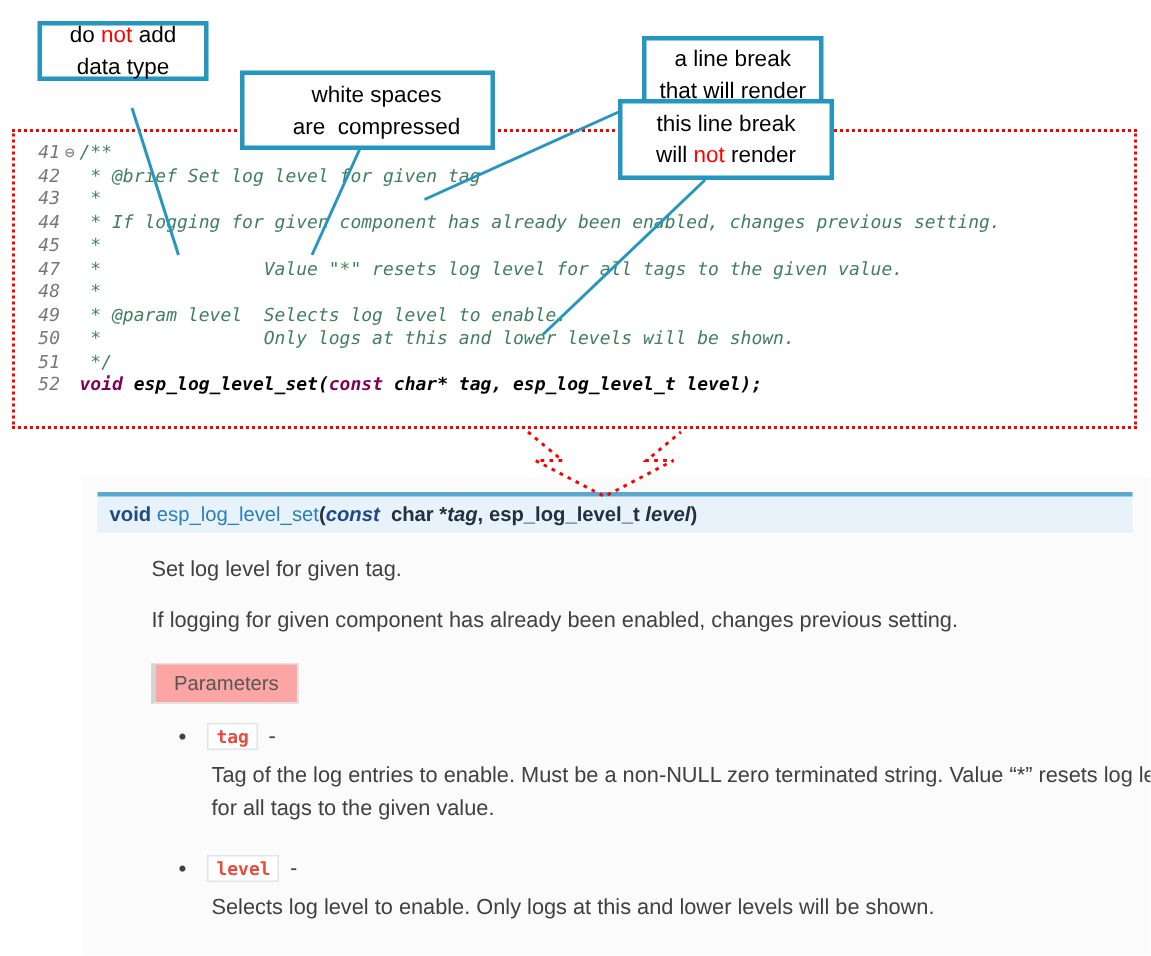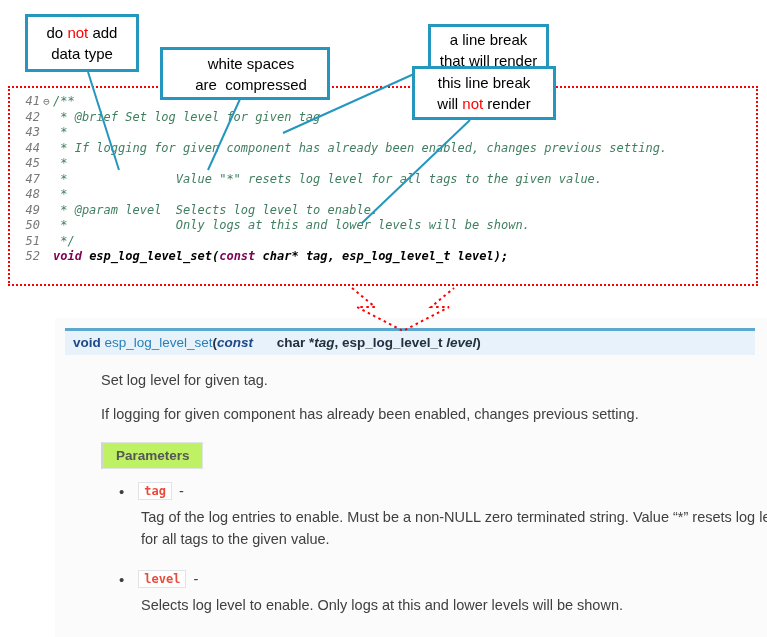--- a/index.html
+++ b/index.html
@@ -38,23 +38,23 @@
   .sig-kw { color:#204a87; font-weight:bold; }
   .sig-const { color:#204a87; font-weight:bold; font-style:italic; }
   .sig-name { color:#2980b9; font-weight:normal;text-align:right; }
   .sig-plain { color:#22303f; }
   .sig-arg { color:#22303f; font-style:italic; }
 
   .docp { position:absolute; left:46px; font-size:14.5px; color:#404040; }
   .p1 { top:54px; }
   .p2 { top:88px; }
 
-  .params { position:absolute; left:46px; top:124px; background:#bef264;
+  .params { position:absolute; left:46px; top:124px; background:#fca5a5;
             border:1px solid #e1e4e5; border-left:3px solid #d4d4d4;
-            color:#565656; font-weight:bold; font-size:13.5px; padding:5px 12px; }
+            color:#565656; font-weight:normal; font-size:13.5px; padding:5px 12px; }
 
   .bullet-row { position:absolute; left:64px; display:flex; align-items:center;
                 font-size:14.5px; color:#404040; }
   .row1 { top:164px; }
   .row2 { top:252px; }
   .bullet { font-size:15px; margin-right:14px; color:#404040; }
   .chip { font-family:"DejaVu Sans Mono", monospace; font-size:12px; font-weight:bold;
           color:#e74c3c; background:#ffffff; border:1px solid #e1e4e5; padding:1px 5px;
           margin-right:7px; }
   .desc { position:absolute; left:86px; width:652px; font-size:14.5px;
@@ -68,21 +68,21 @@
 <div id="canvas">
 
   <svg id="overlay" width="767" height="637">
     <line x1="88" y1="72" x2="119" y2="170" stroke="#2596be" stroke-width="2"></line>
     <line x1="240" y1="99" x2="208" y2="170" stroke="#2596be" stroke-width="2"></line>
     <line x1="445" y1="60" x2="283" y2="133" stroke="#2596be" stroke-width="2"></line>
     <line x1="470" y1="120" x2="362" y2="223" stroke="#2596be" stroke-width="2"></line>
     <path d="M352,288 L375,307 L357,307 L403,331 L449,307 L431,307 L454,288" fill="none" stroke="#ff0000" stroke-width="2" stroke-dasharray="2.5,3.5"></path>
   </svg>
 
-  <div class="callout" style="left:25px; top:14px; width:114px; height:58px;">
+  <div class="callout" style="left:25px; top:14px; width:114px; height:40px;">
     <div class="cline"><span>do </span><span class="red">not</span><span> add</span></div>
     <div class="cline">data type</div>
   </div>
 
   <div class="callout" style="left:160px; top:47px; width:170px; height:53px;padding-left:12px;">
     <div class="cline">white spaces</div>
     <div class="cline">are  compressed</div>
   </div>
 
   <div class="callout" style="left:428px; top:24px; width:121px; height:52px;">
@@ -105,21 +105,21 @@
     <div class="crow"><span class="ln">48</span><span class="fold"></span><span class="ctext comment"> *</span></div>
     <div class="crow"><span class="ln">49</span><span class="fold"></span><span class="ctext comment"> * @param level  Selects log level to enable.</span></div>
     <div class="crow"><span class="ln">50</span><span class="fold"></span><span class="ctext comment"> *               Only logs at this and lower levels will be shown.</span></div>
     <div class="crow"><span class="ln">51</span><span class="fold"></span><span class="ctext comment"> */</span></div>
     <div class="crow"><span class="ln">52</span><span class="fold"></span><span class="ctext"><span class="kw">void</span><span class="plain"> esp_log_level_set(</span><span class="kw">const</span><span class="plain"> char* tag, esp_log_level_t level);</span></span></div>
   </div>
 
   <div id="docpanel">
 
     <div class="sigbar">
-      <span class="sig-kw">void </span><span class="sig-name">esp_log_level_set</span><span class="sig-plain">(</span><span class="sig-const">const</span><span class="sig-plain" style="white-space:pre;margin-left:16px;">  char *</span><span class="sig-arg">tag</span><span class="sig-plain">, </span><span class="sig-plain">esp_log_level_t </span><span class="sig-arg">level</span><span class="sig-plain">)</span>
+      <span class="sig-kw">void </span><span class="sig-name">esp_log_level_set</span><span class="sig-plain">(</span><span class="sig-const">const</span><span class="sig-plain" style="white-space:pre;">  char *</span><span class="sig-arg">tag</span><span class="sig-plain">, </span><span class="sig-plain">esp_log_level_t </span><span class="sig-arg">level</span><span class="sig-plain">)</span>
     </div>
 
     <div class="docp p1">Set log level for given tag.</div>
     <div class="docp p2">If logging for given component has already been enabled, changes previous setting.</div>
 
     <div class="params">Parameters</div>
 
     <div class="bullet-row row1">
       <span class="bullet">•</span>
       <span class="chip">tag</span>

